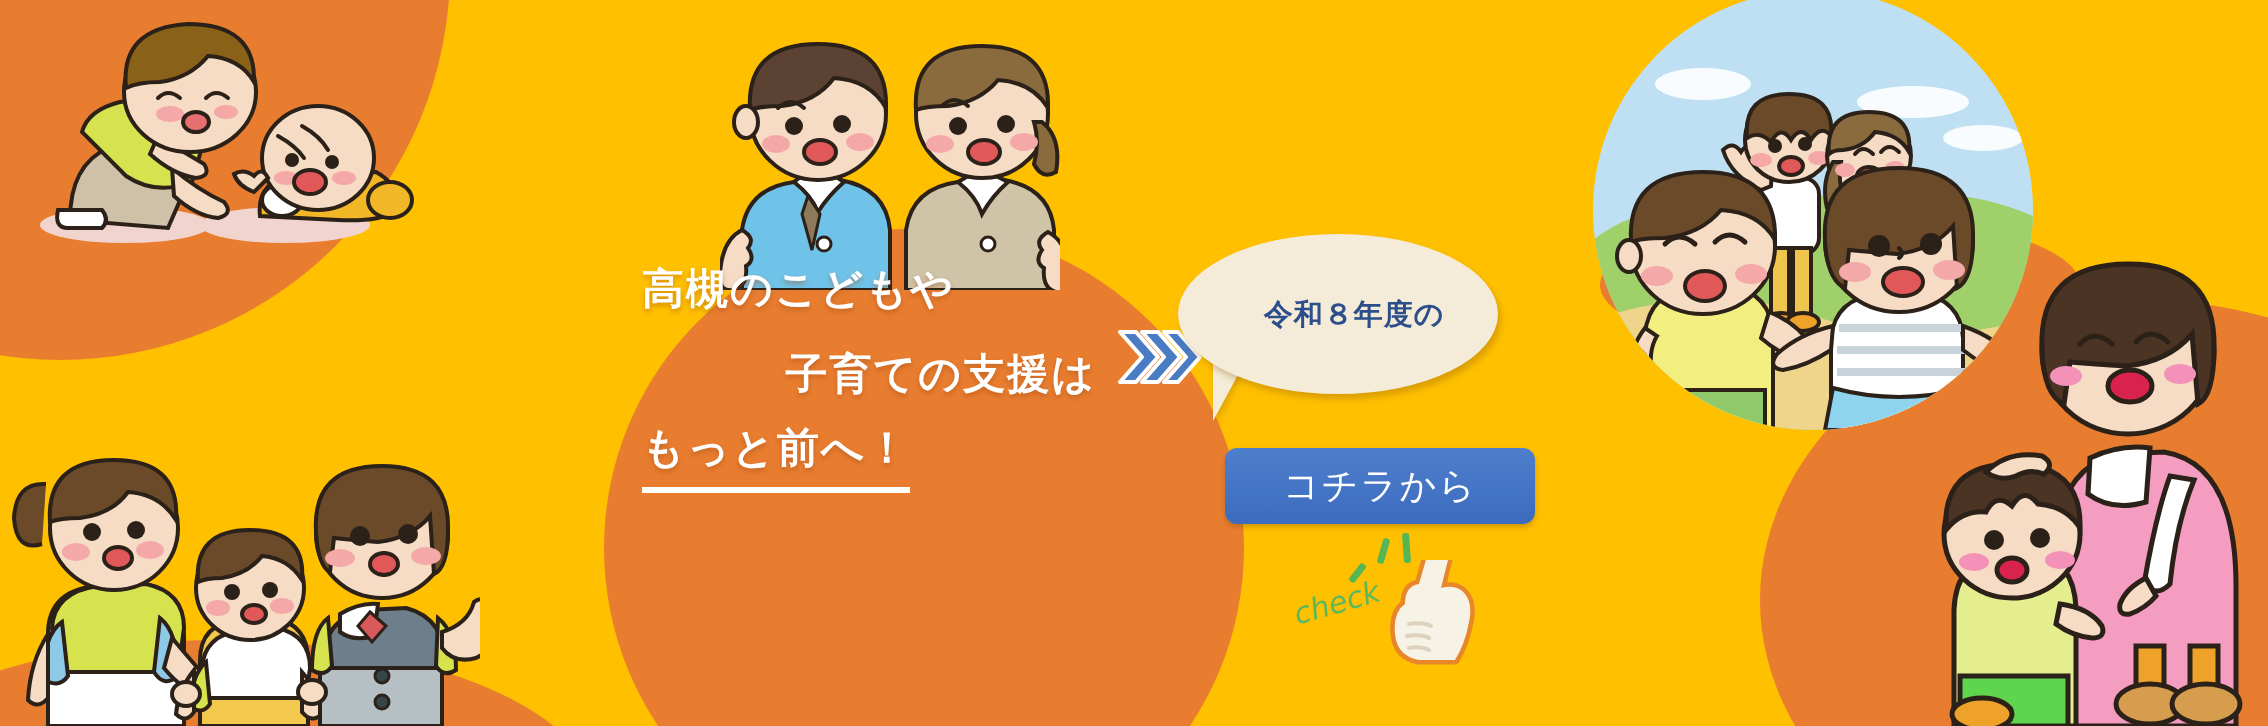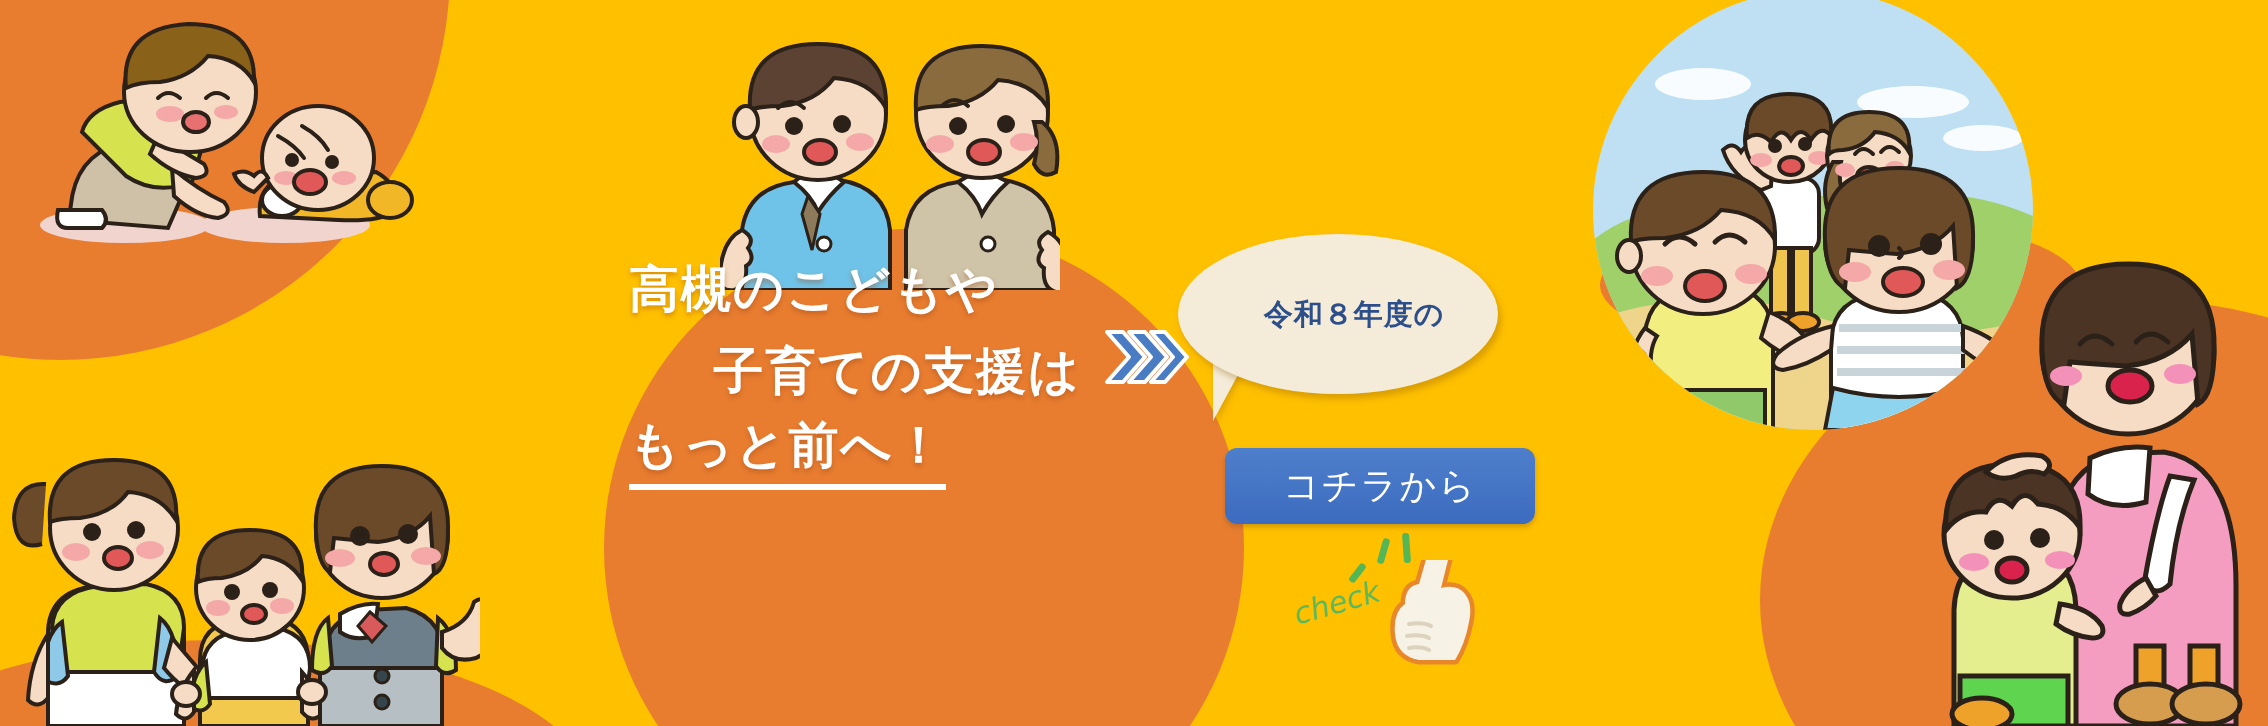--- a/index.html
+++ b/index.html
@@ -47,26 +47,26 @@
   .center-circle{
     left:604px; top:228px;
     width:640px; height:640px;
     background:#E87D30;
     border-radius:50%;
   }
 
   
   .headline{
     position:absolute;
-    left:629px; top:252px;
+    left:642px; top:252px;
     width:560px;
     z-index:7;
     color:#ffffff;
     font-weight:bold;
-    font-size:50px;
+    font-size:42px;
     line-height:74px;
     letter-spacing:2px;
     text-shadow:0 3px 5px rgba(160,70,15,.45);
   }
   .headline .ln{display:block; white-space:nowrap;}
   .ln2-wrap{display:flex; align-items:center;text-align:right;}
   .ln3{
     display:inline-block;
     border-bottom:6px solid #ffffff;
     padding-bottom:2px;

